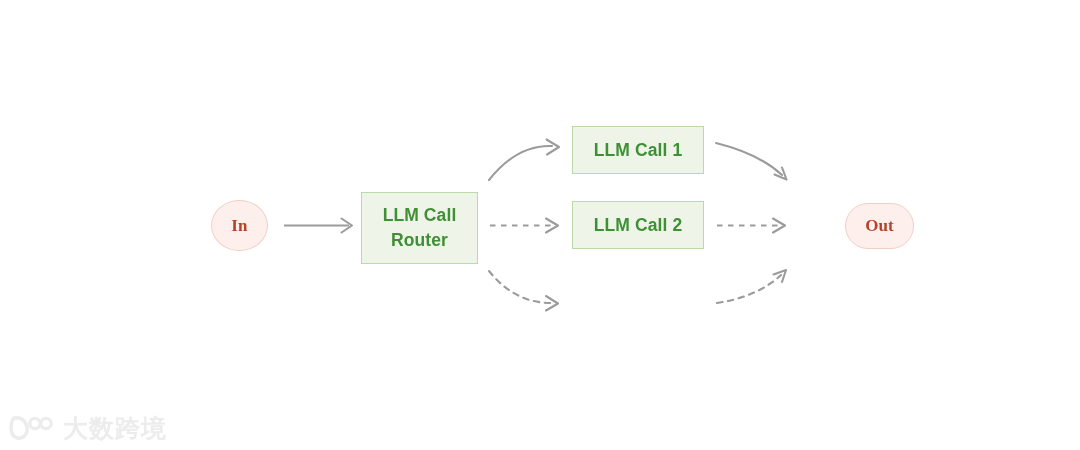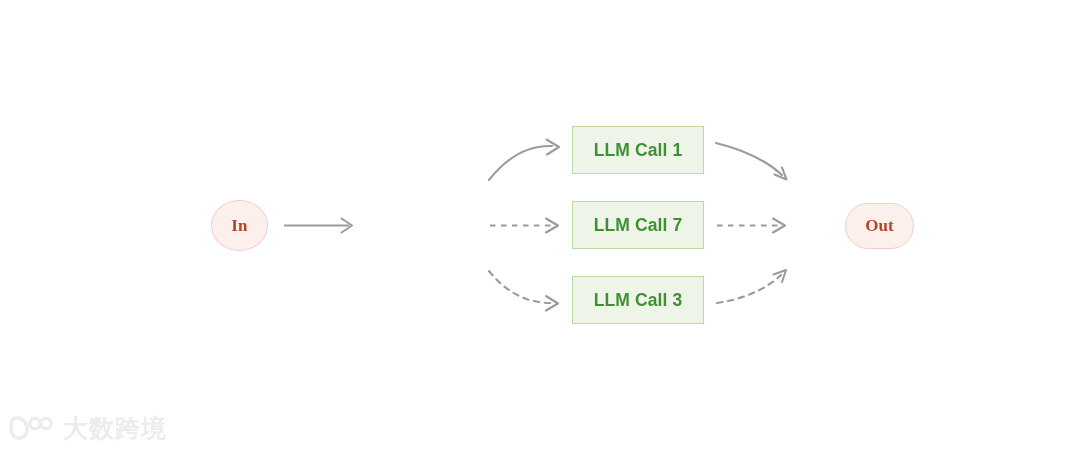--- a/index.html
+++ b/index.html
@@ -177,32 +177,33 @@
     <g>
       <path d="M 717 303 C 743 299, 765 290, 781 275" fill="none" stroke="#9b9b9b" stroke-width="2.1" stroke-linecap="round" stroke-dasharray="5.5 5.5"></path>
       <path d="M 773.5 274.5 L 786 270 L 782 282" fill="none" stroke="#9b9b9b" stroke-width="2.1" stroke-linecap="round" stroke-linejoin="round"></path>
     </g>
   </svg>
 
   <div class="node terminal" id="node-in">
     <span class="node-label">In</span>
   </div>
 
+  <div class="node process" id="node-router">
+    <span class="node-label">LLM Call
+Router</span>
+  </div>
 
   <div class="node process" id="node-call-1">
     <span class="node-label">LLM Call 1</span>
   </div>
 
   <div class="node process" id="node-call-2">
-    <span class="node-label">LLM Call 7</span>
-  </div>
-
-  <div class="node process" id="node-call-3">
-    <span class="node-label">LLM Call 3</span>
-  </div>
+    <span class="node-label">LLM Call 2</span>
+  </div>
+
 
   <div class="node terminal" id="node-out">
     <span class="node-label">Out</span>
   </div>
 
   <div id="watermark">
     <span style="display:block;width:46px;height:28px;flex:0 0 auto;">
       <svg viewBox="0 0 46 28" width="46" height="28" xmlns="http://www.w3.org/2000/svg">
         <path d="M6 4 C2 8, 2 20, 7 23 C12 26, 18 23, 19 17 C20 11, 16 5, 11 4 Z" fill="none" stroke="#ececec" stroke-width="3.4" stroke-linecap="round"></path>
         <circle cx="27" cy="9.5" r="5.2" fill="none" stroke="#ececec" stroke-width="3.2"></circle>

